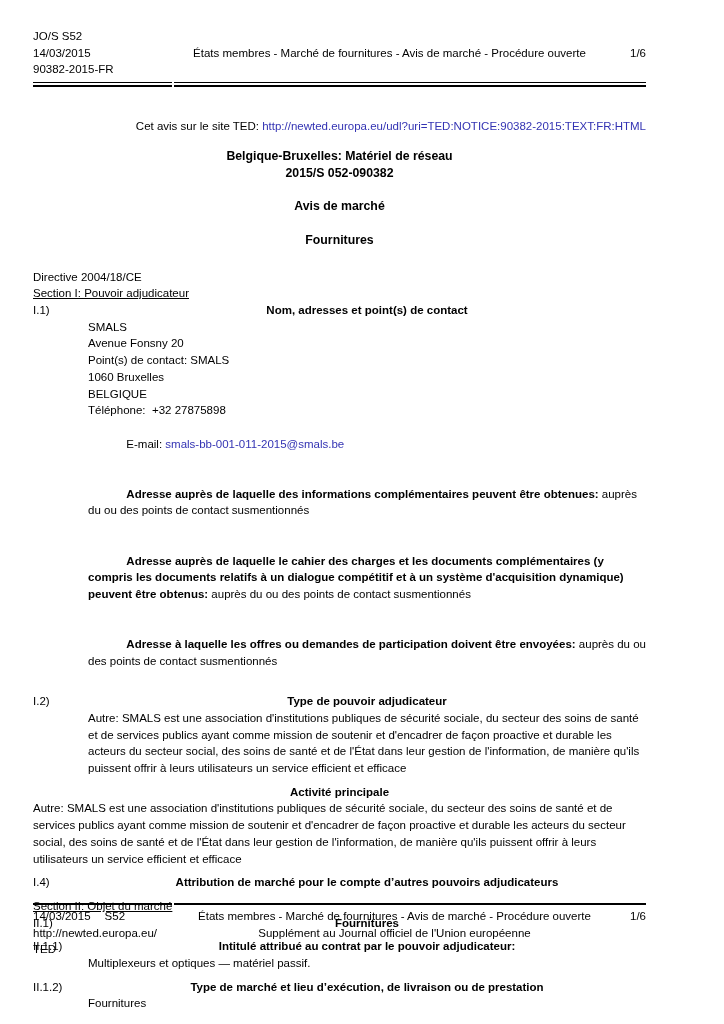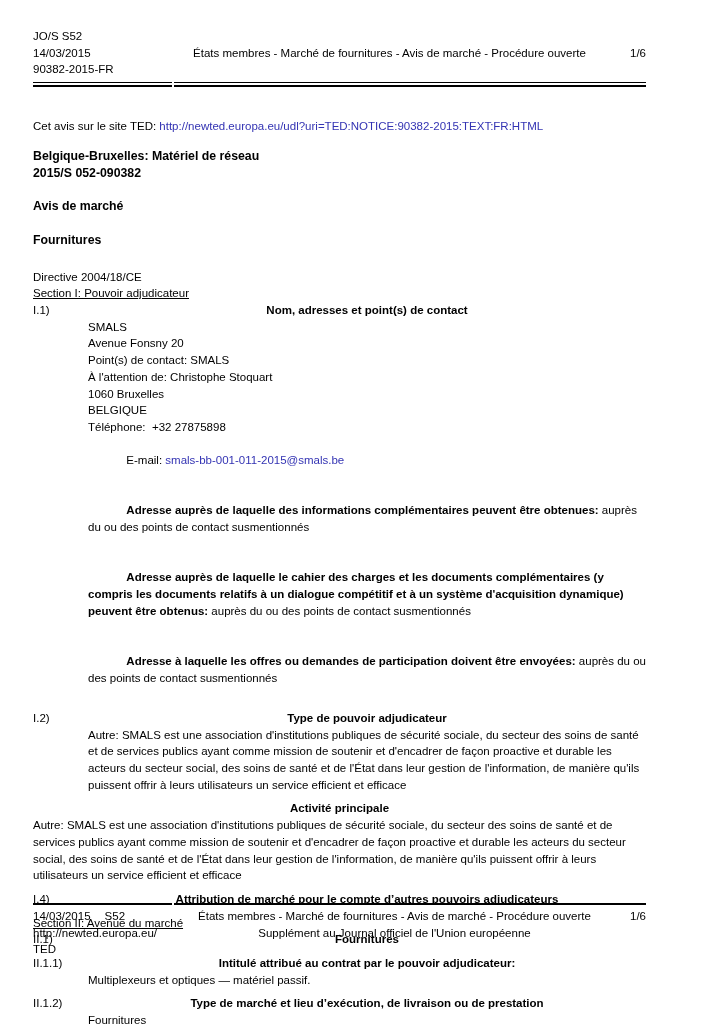--- a/index.html
+++ b/index.html
@@ -29,23 +29,23 @@
     height: 2px;
     border-top: 1px solid #000;
     border-bottom: 2px solid #000;
   }
   .rule-single .seg1, .rule-single .seg2 {
     height: 0;
     border-top: 2px solid #000;
   }
 
   
-  .ted-link-line { text-align: left; margin-top: 31px; }
+  .ted-link-line { text-align: right; margin-top: 31px; }
   a.doclink { color: #3333b3; text-decoration: none; }
-  .title-block { text-align: left; font-weight: bold; }
+  .title-block { text-align: center; font-weight: bold; }
   .title-1 { margin-top: 13px; font-size: 12.3px; }
   .title-2 { font-size: 12.3px; }
   .subtitle { margin-top: 17px; font-size: 12.3px; }
 
   
   .body-block { margin-top: 20px; }
   .section-heading {
     font-weight: normal;
     text-decoration: underline;
     margin-top: 7px;
@@ -104,21 +104,20 @@
 
       <div class="section-heading first">Section I: Pouvoir adjudicateur</div>
 
       <div class="item no-gap">
         <span class="num">I.1)</span>
         <div class="content">
           <div class="item-heading">Nom, adresses et point(s) de contact</div>
           <div class="content-line">SMALS</div>
           <div class="content-line">Avenue Fonsny 20</div>
           <div class="content-line">Point(s) de contact: SMALS</div>
-          <div class="content-line">À l'attention de: Christophe Stoquart</div>
           <div class="content-line">1060 Bruxelles</div>
           <div class="content-line">BELGIQUE</div>
           <div class="content-line">Téléphone:  +32 27875898</div>
           <div class="content-line">
             <span>E-mail: </span><a href="#" class="doclink">smals-bb-001-011-2015@smals.be</a>
           </div>
           <div class="para">
             <span class="lead">Adresse auprès de laquelle des informations complémentaires peuvent être obtenues:</span><span> auprès du ou des points de contact susmentionnés</span>
           </div>
           <div class="para">
@@ -145,21 +144,21 @@
         </div>
       </div>
 
       <div class="item">
         <span class="num">I.4)</span>
         <div class="content">
           <div class="item-heading">Attribution de marché pour le compte d’autres pouvoirs adjudicateurs</div>
         </div>
       </div>
 
-      <div class="section-heading">Section II: Avenue du marché</div>
+      <div class="section-heading">Section II: Objet du marché</div>
 
       <div class="item no-gap">
         <span class="num">II.1)</span>
         <div class="content">
           <div class="item-heading">Fournitures</div>
         </div>
       </div>
 
       <div class="item">
         <span class="num">II.1.1)</span>

